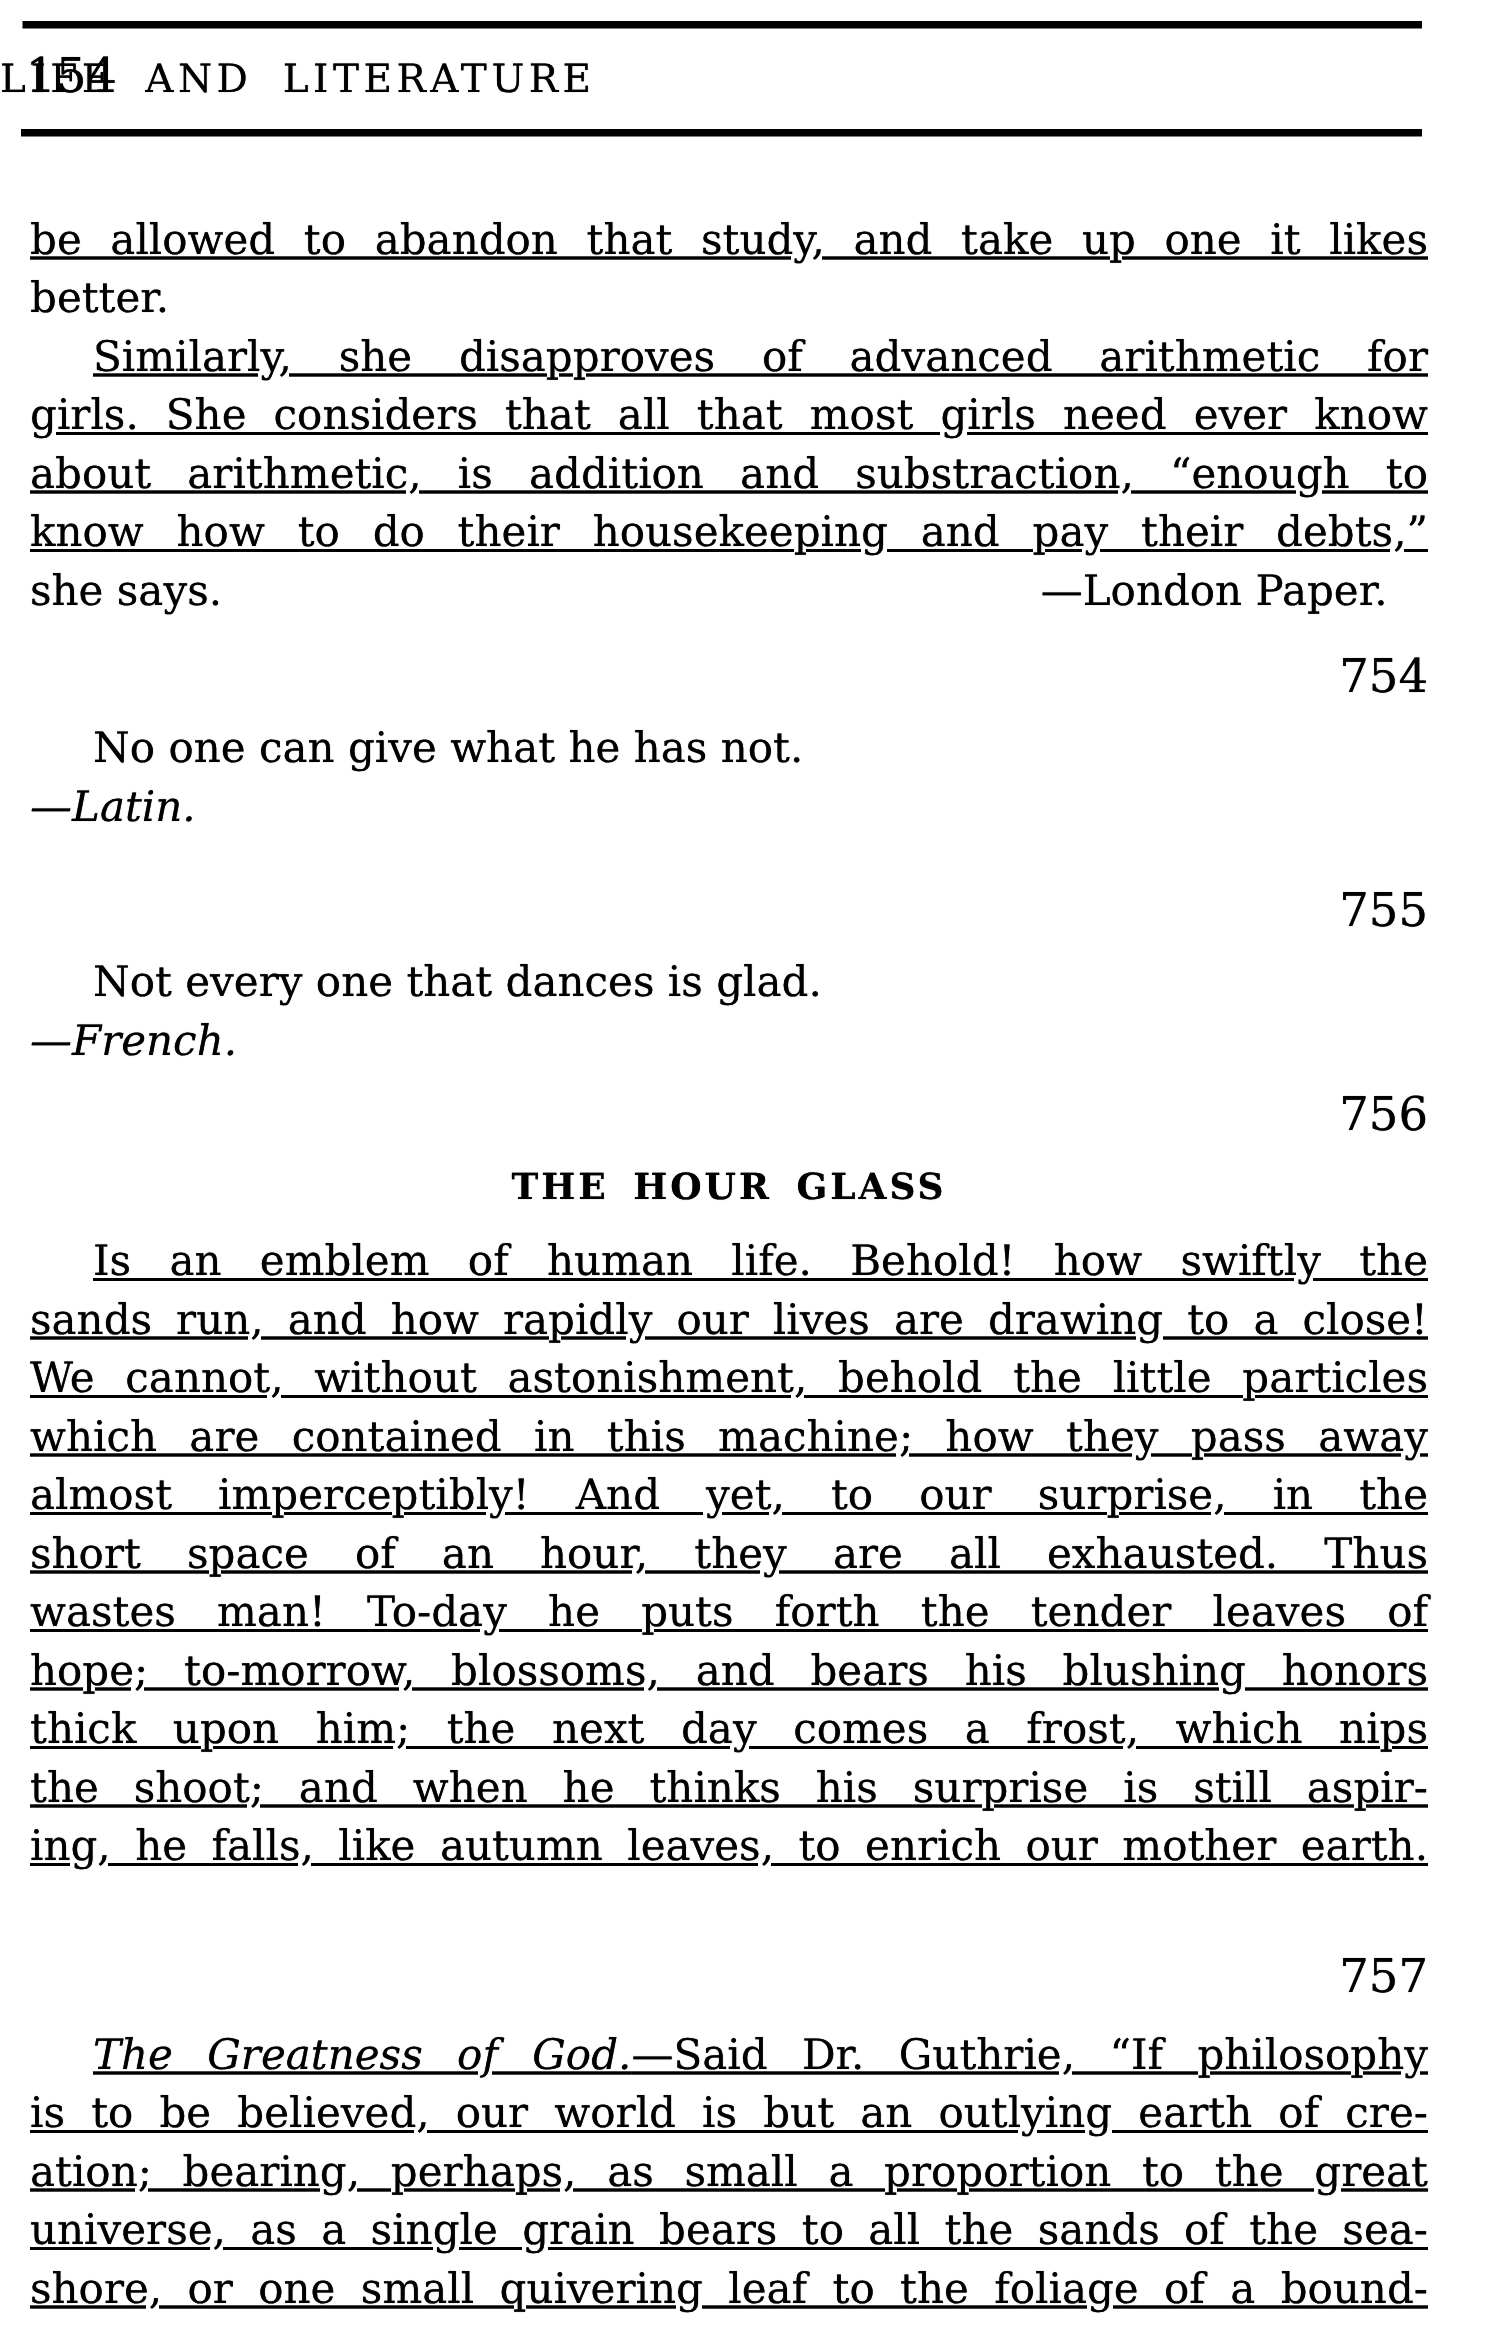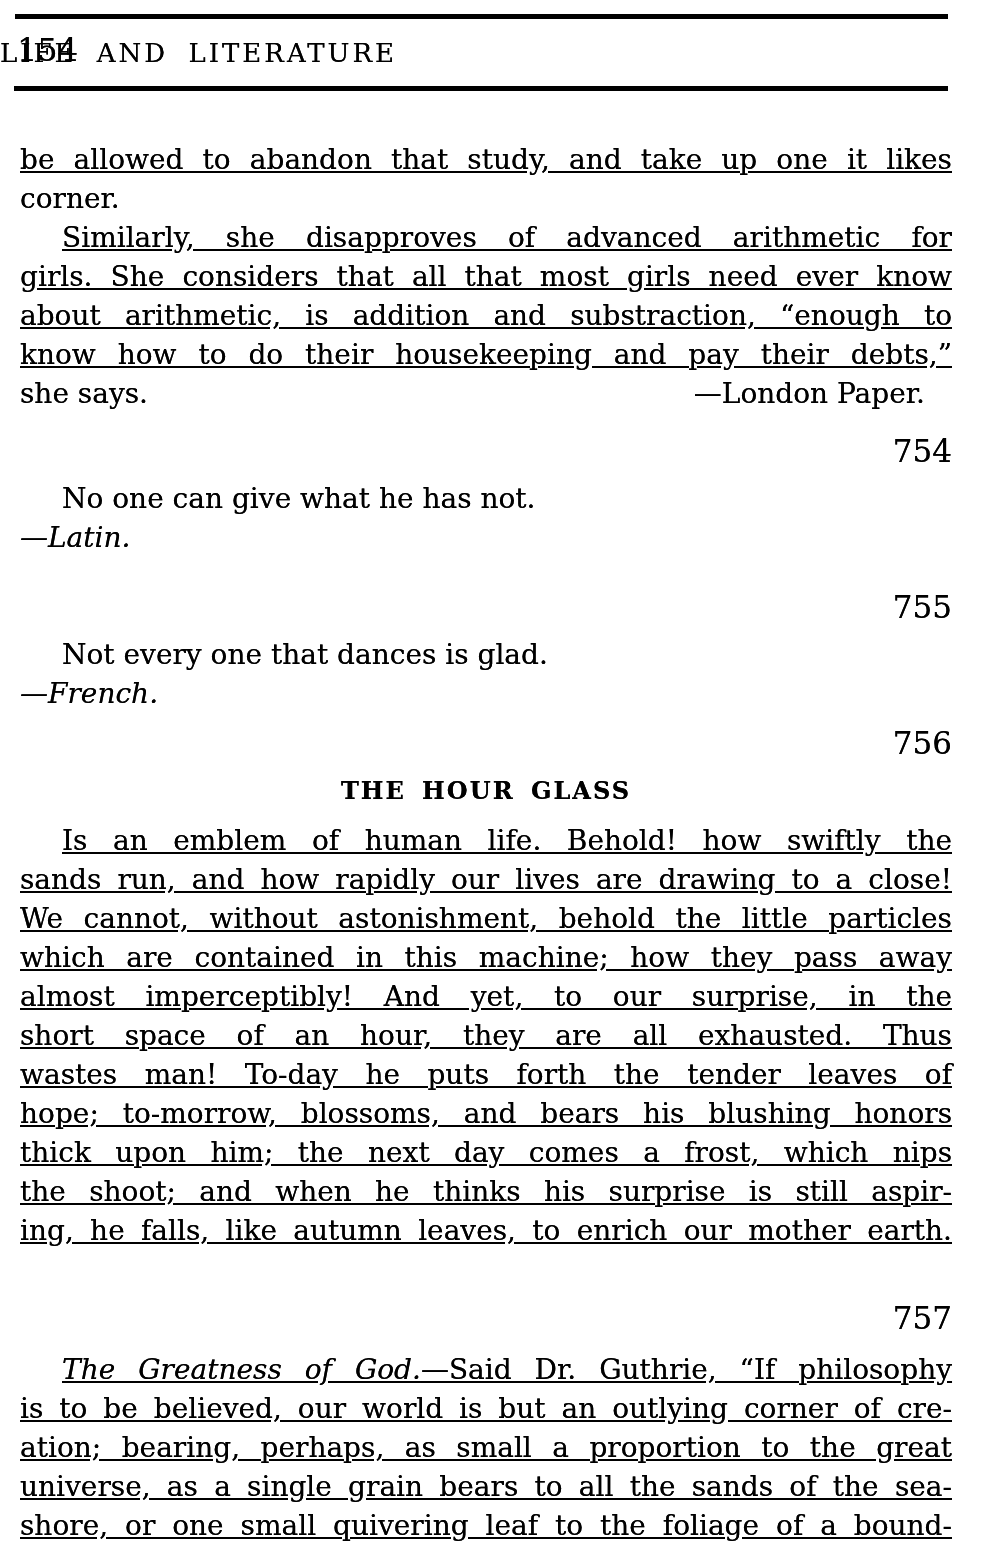--- a/index.html
+++ b/index.html
@@ -103,21 +103,21 @@
 <body>
 
 <div class="page">
   <div class="rule rule-top"></div>
   <span class="page-number">154</span>
   <div class="running-title">LIFE AND LITERATURE</div>
   <div class="rule rule-bottom"></div>
   <div class="body">
       <div class="paragraph">
         <div class="line justify">be allowed to abandon that study, and take up one it likes</div>
-        <div class="line">corner.</div>
+        <div class="line">better.</div>
       </div>
       <div class="paragraph">
         <div class="line justify indent">Similarly, she disapproves of advanced arithmetic for</div>
         <div class="line justify">girls.  She considers that all that most girls need ever know</div>
         <div class="line justify">about arithmetic, is addition and substraction, “enough to</div>
         <div class="line justify">know how to do their housekeeping and pay their debts,”</div>
         <div class="line split">
           <span>she says.</span>
           <span class="right-part">—London Paper.</span>
         </div>
@@ -143,19 +143,19 @@
         <div class="line justify">short space of an hour, they are all exhausted.  Thus</div>
         <div class="line justify">wastes man!  To-day he puts forth the tender leaves of</div>
         <div class="line justify">hope; to-morrow, blossoms, and bears his blushing honors</div>
         <div class="line justify">thick upon him; the next day comes a frost, which nips</div>
         <div class="line justify">the shoot; and when he thinks his surprise is still aspir-</div>
         <div class="line justify">ing, he falls, like autumn leaves, to enrich our mother earth.</div>
       </div>
       <div class="section_number">757</div>
       <div class="paragraph">
         <div class="line justify indent"><span class="italic-lead">The Greatness of God.</span>—Said Dr. Guthrie, “If philosophy</div>
-        <div class="line justify">is to be believed, our world is but an outlying corner of cre-</div>
+        <div class="line justify">is to be believed, our world is but an outlying earth of cre-</div>
         <div class="line justify">ation; bearing, perhaps, as small a proportion to the great</div>
         <div class="line justify">universe, as a single grain bears to all the sands of the sea-</div>
         <div class="line justify">shore, or one small quivering leaf to the foliage of a bound-</div>
       </div>
     </div>
 </div>
 
 </body></html>

